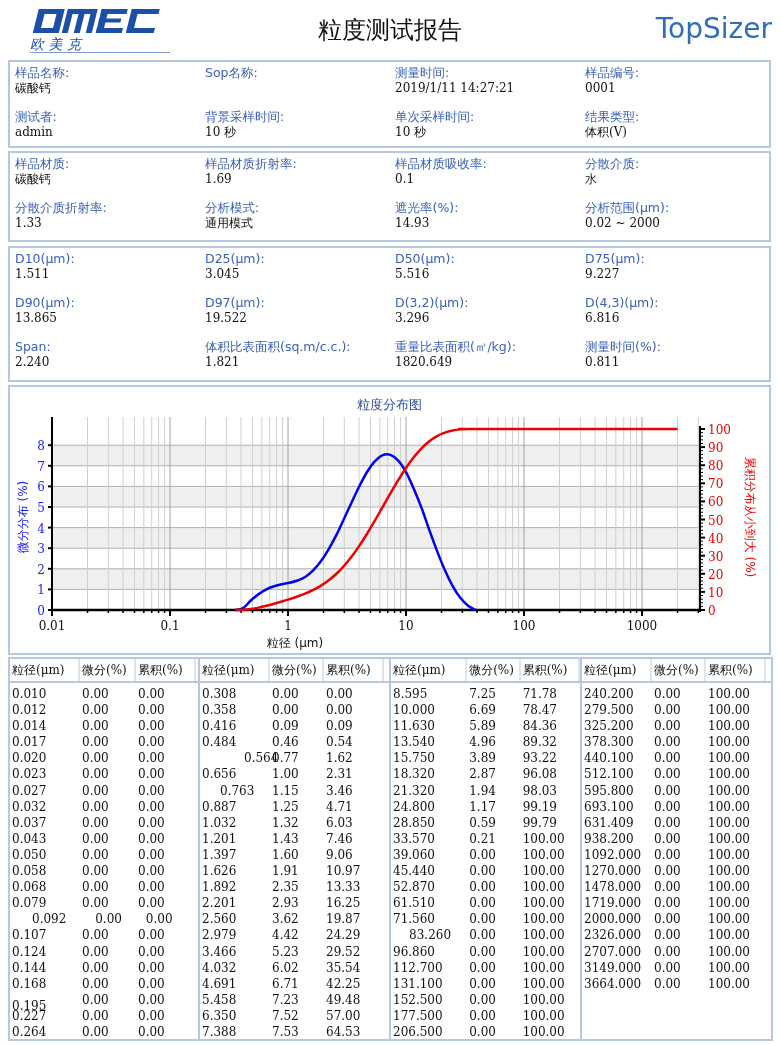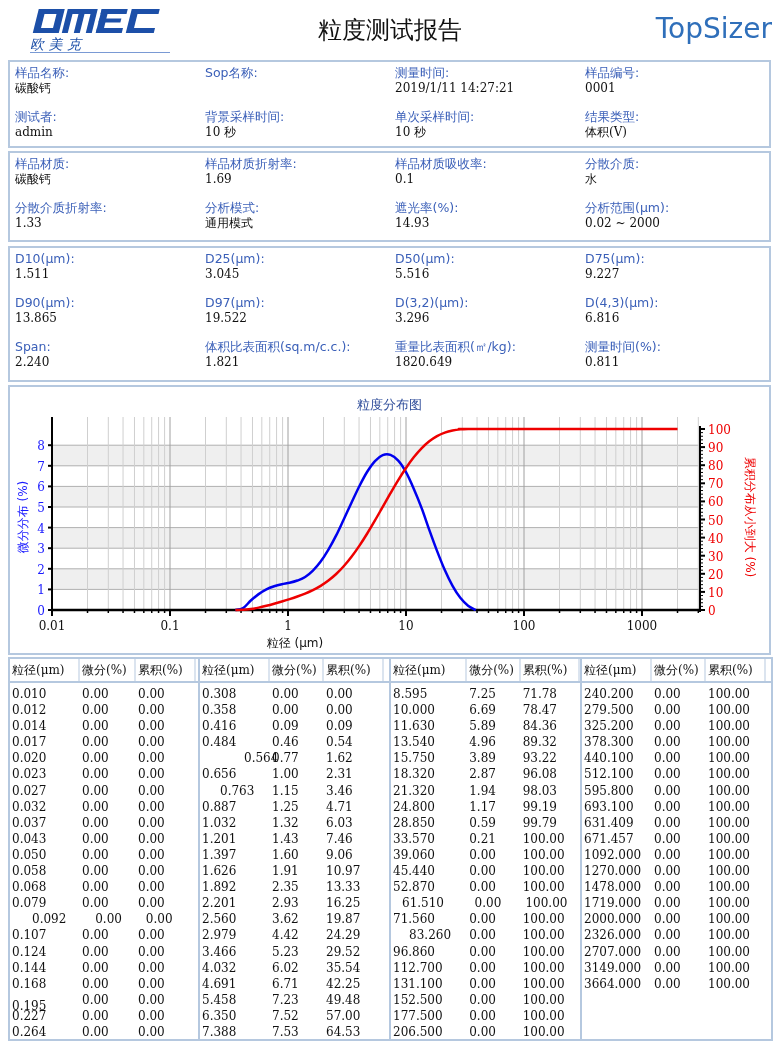--- a/index.html
+++ b/index.html
@@ -691,21 +691,21 @@
           <div class="td" style="width: 77px;">45.440</div>
           <div class="td" style="width: 54px;">0.00</div>
           <div class="td" style="width: 60px;">100.00</div>
         </div>
         <div class="tr">
           <div class="td" style="width: 77px;">52.870</div>
           <div class="td" style="width: 54px;">0.00</div>
           <div class="td" style="width: 60px;">100.00</div>
         </div>
         <div class="tr">
-          <div class="td" style="width: 77px; margin-left: 9px;">61.510</div>
+          <div class="td" style="width: 77px;">61.510</div>
           <div class="td" style="width: 54px;">0.00</div>
           <div class="td" style="width: 60px;">100.00</div>
         </div>
         <div class="tr">
           <div class="td" style="width: 77px;">71.560</div>
           <div class="td" style="width: 54px;">0.00</div>
           <div class="td" style="width: 60px;">100.00</div>
         </div>
         <div class="tr">
           <div class="td" style="width: 77px; text-align: center;">83.260</div>
@@ -790,21 +790,21 @@
           <div class="td" style="width: 70px;">693.100</div>
           <div class="td" style="width: 54px;">0.00</div>
           <div class="td" style="width: 60px;">100.00</div>
         </div>
         <div class="tr">
           <div class="td" style="width: 70px;">631.409</div>
           <div class="td" style="width: 54px;">0.00</div>
           <div class="td" style="width: 60px;">100.00</div>
         </div>
         <div class="tr">
-          <div class="td" style="width: 70px;">671.457</div>
+          <div class="td" style="width: 70px;">938.200</div>
           <div class="td" style="width: 54px;">0.00</div>
           <div class="td" style="width: 60px;">100.00</div>
         </div>
         <div class="tr">
           <div class="td" style="width: 70px;">1092.000</div>
           <div class="td" style="width: 54px;">0.00</div>
           <div class="td" style="width: 60px;">100.00</div>
         </div>
         <div class="tr">
           <div class="td" style="width: 70px;">1270.000</div>

